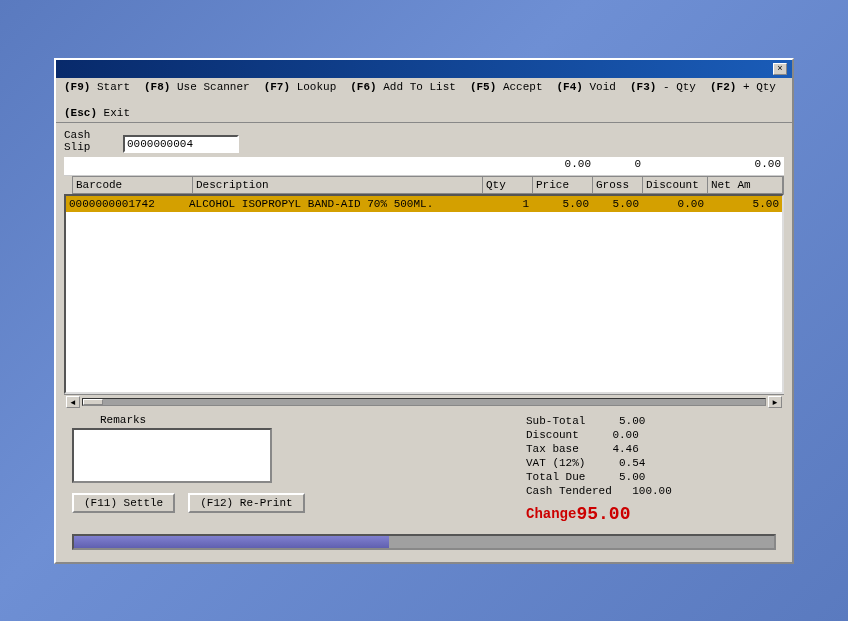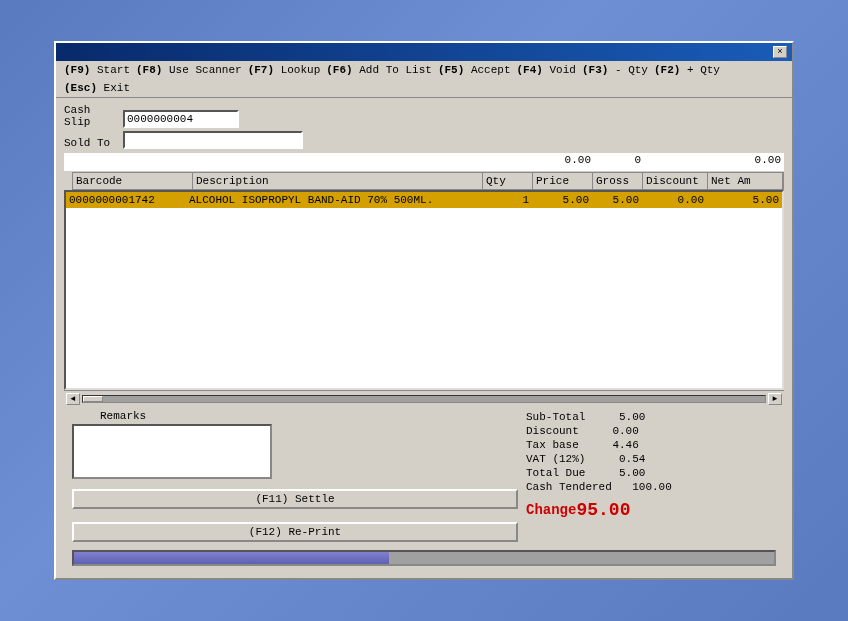--- a/index.html
+++ b/index.html
@@ -44,21 +44,21 @@
       justify-content: center;
       cursor: pointer;
       color: #000;
     }
     .menu-bar {
       background: #d4d0c8;
       padding: 3px 8px;
       font-size: 11px;
       color: #000;
       display: flex;
-      gap: 6px;
+      gap: 14px;
       flex-wrap: wrap;
       border-bottom: 1px solid #888;
     }
     .menu-item {
       cursor: pointer;
       white-space: nowrap;
     }
     .content {
       background: #d4d0c8;
       padding: 6px 8px;
@@ -257,21 +257,20 @@
     }
     .change-value {
       color: #cc0000;
       font-size: 18px;
       font-weight: bold;
     }
     .buttons-row {
       display: flex;
       gap: 13px;
       margin-top: 6px;
-      flex-direction: column;
     }
     .btn {
       background: #d4d0c8;
       border: 2px solid #888;
       border-top: 2px solid #fff;
       border-left: 2px solid #fff;
       padding: 2px 10px;
       font-size: 11px;
       font-family: 'Courier New', monospace;
       cursor: pointer;
@@ -329,24 +328,20 @@
     <span class="menu-item"><strong>(F2)</strong> + Qty</span>
     <span class="menu-item"><strong>(Esc)</strong> Exit</span>
   </div>
 
   <div class="content">
 
     <div class="form-row">
       <span class="form-label">Cash Slip</span>
       <input class="form-input form-input-cashslip" value="0000000004" style="">
     </div>
-    <div class="form-row">
-      <span class="form-label">Sold To</span>
-      <input class="form-input form-input-soldto" value="" style="">
-    </div>
 
     <div class="table-section">
 
       <div class="entry-row">
         <div class="entry-cell">
           <input class="left-align" value="" style="">
         </div>
         <div class="entry-cell">
           <input class="left-align" value="" style="">
         </div>

